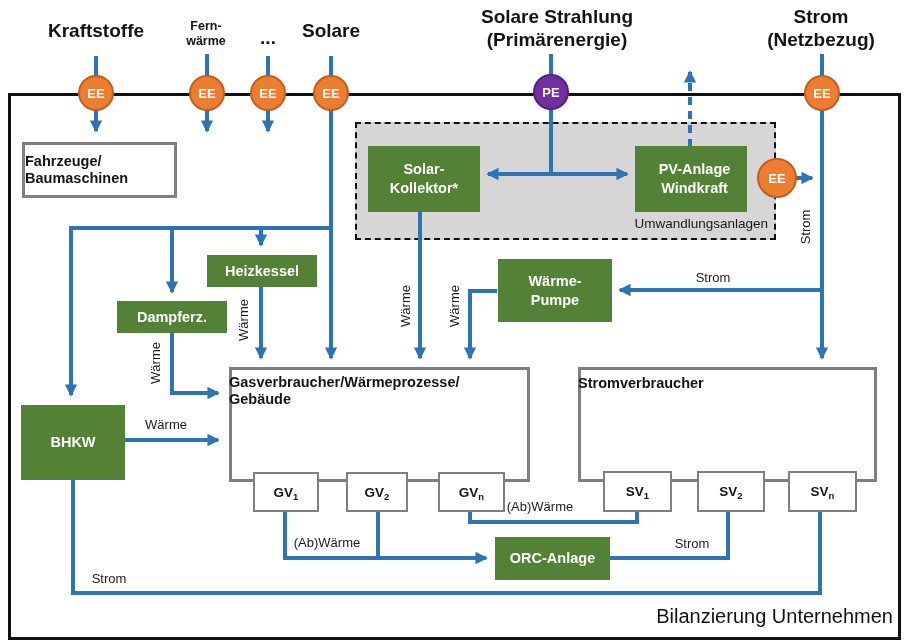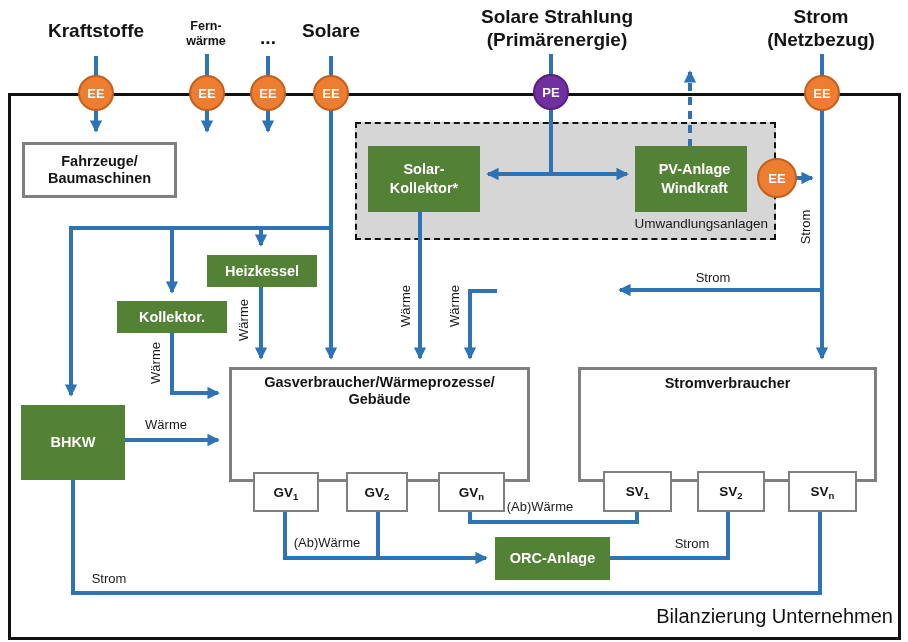--- a/index.html
+++ b/index.html
@@ -15,21 +15,21 @@
   .hdr.small{font-size:12.5px;line-height:15px;}
   .node{position:absolute;border-radius:50%;display:flex;align-items:center;
         justify-content:center;color:#fff;font-weight:bold;font-size:13px;box-sizing:border-box;}
   .node.orange{background:#ED7D31;border:2px solid #C2601E;}
   .node.purple{background:#7030A0;border:2px solid #571F80;}
   .plant{position:absolute;background:#538135;color:#fff;font-weight:bold;display:flex;
          flex-direction:column;align-items:center;justify-content:center;text-align:center;
          font-size:14.5px;line-height:19px;box-sizing:border-box;}
   .graybox{position:absolute;background:#fff;border:3px solid #7F7F7F;box-sizing:border-box;}
   .gtitle{position:absolute;font-weight:bold;font-size:14.5px;line-height:17px;
-          text-align:center;color:#141414;}
+          color:#141414;}
   .unit{position:absolute;background:#fff;border:2px solid #7F7F7F;display:flex;
         align-items:center;justify-content:center;font-weight:bold;font-size:13.5px;
         box-sizing:border-box;color:#141414;margin-top:44px;}
   .unit sub{font-size:9.5px;line-height:0;vertical-align:-3px;}
   .flabel{position:absolute;font-size:13px;color:#1a1a1a;white-space:nowrap;
           transform:translate(-50%,-50%);}
   .flabel.vert{transform:translate(-50%,-50%) rotate(-90deg);}
   .region-label{position:absolute;font-size:13.5px;color:#1a1a1a;text-align:right;}
   .bilanz{position:absolute;font-size:20px;color:#111;text-align:right;}
 </style>
@@ -117,21 +117,25 @@
     <div>Kollektor*</div>
   </div>
   <div class="plant" style="left:635px;top:146px;width:112px;height:66px;padding-left:7px;">
     <div>PV-Anlage</div>
     <div>Windkraft</div>
   </div>
   <div class="plant" style="left:207px;top:255px;width:110px;height:32px;">
     <div>Heizkessel</div>
   </div>
   <div class="plant" style="left:117px;top:301px;width:110px;height:32px;">
-    <div>Kollektor.</div>
+    <div>Dampferz.</div>
+  </div>
+  <div class="plant" style="left:498px;top:259px;width:114px;height:63px;">
+    <div>Wärme-</div>
+    <div>Pumpe</div>
   </div>
   <div class="plant" style="left:21px;top:405px;width:104px;height:75px;">
     <div>BHKW</div>
   </div>
   <div class="plant" style="left:495px;top:537px;width:115px;height:43px;">
     <div>ORC-Anlage</div>
   </div>
 
   <div class="node orange" style="left:78px;top:75px;width:36px;height:36px;">
       <span>EE</span>

